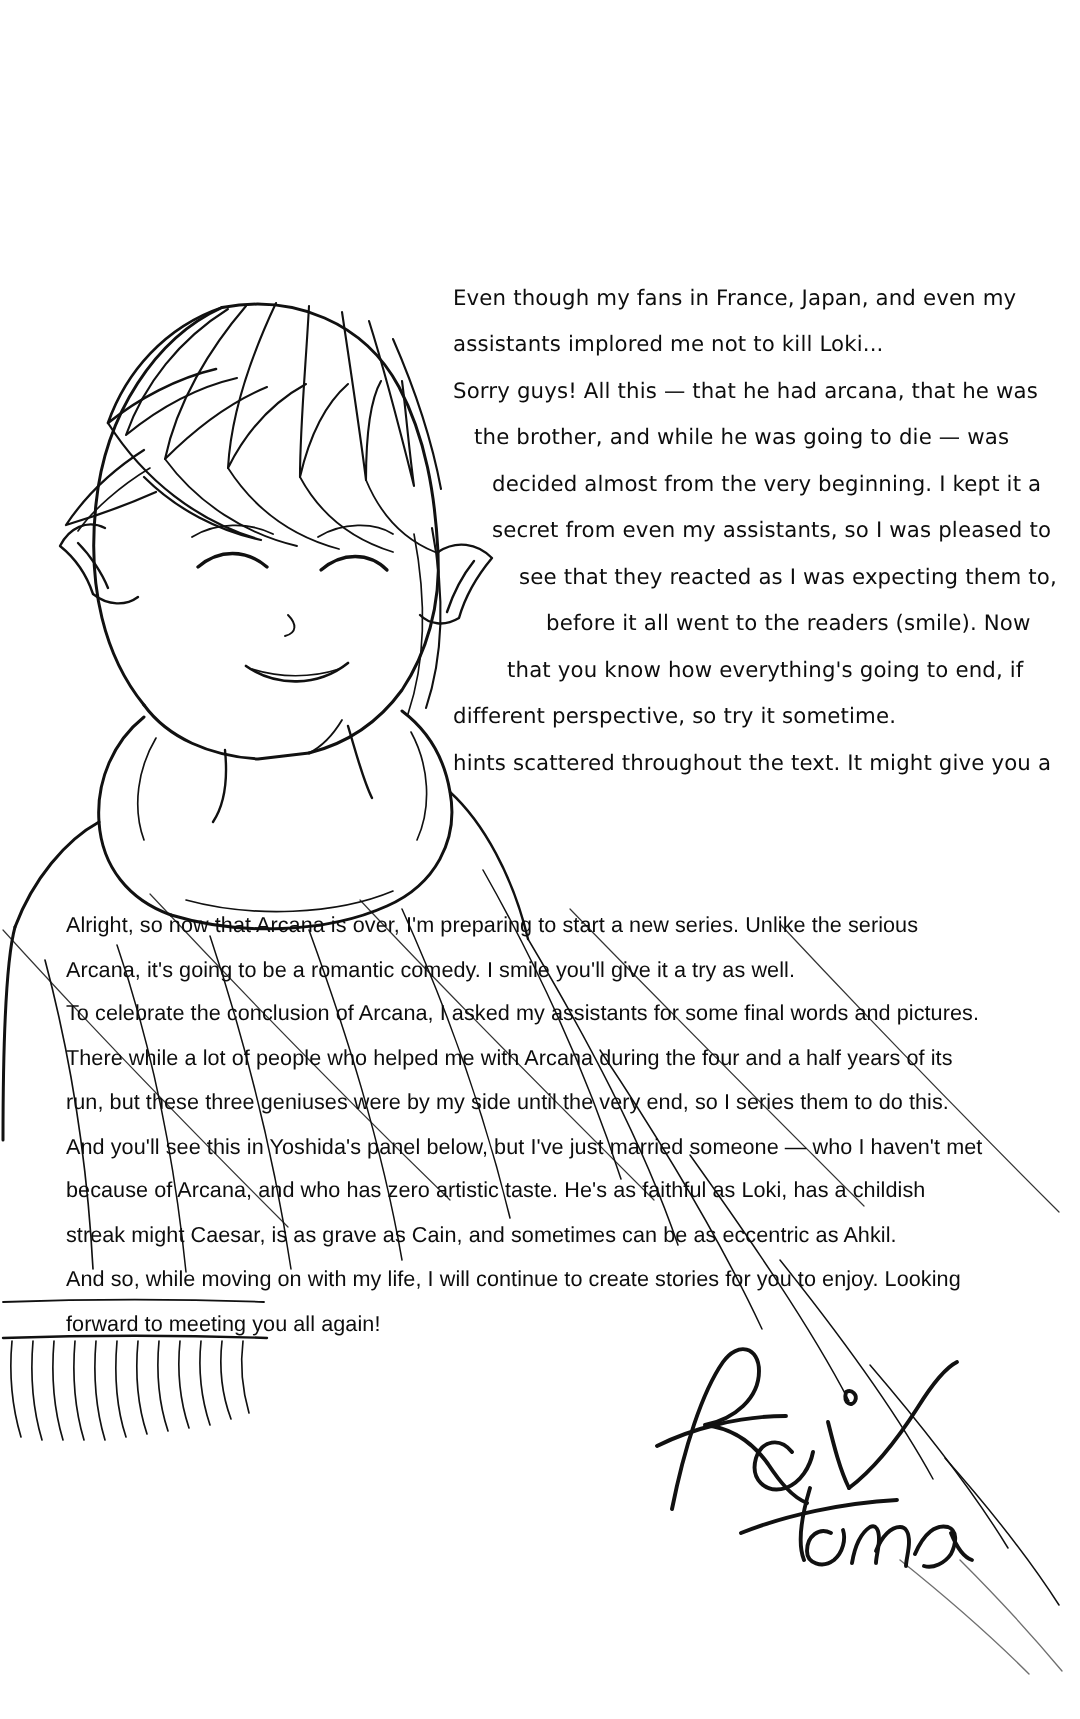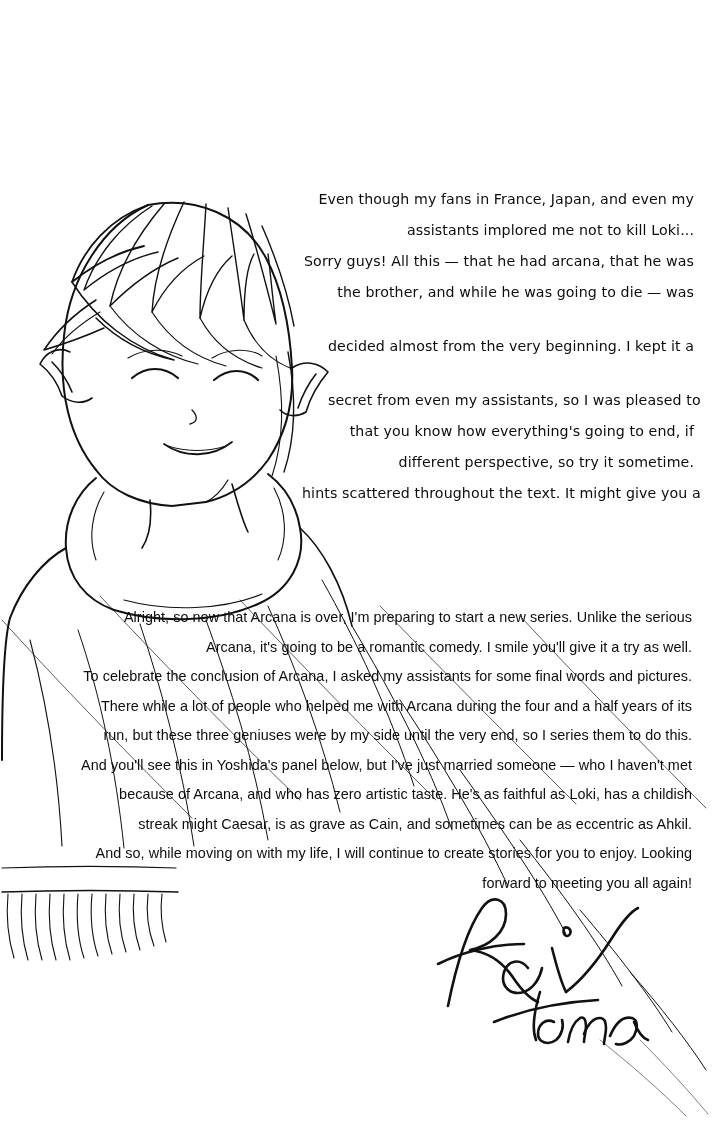--- a/index.html
+++ b/index.html
@@ -12,21 +12,20 @@
     height: 1146px;
     position: relative;
     overflow: hidden;
     font-family: "DejaVu Sans", sans-serif;
     color: #111111;
   }
   .page {
     position: absolute;
     inset: 0;
     background: #ffffff;
-    text-align: right;
   }
 
   
   .art {
     position: absolute;
     left: 0;
     top: 0;
     width: 720px;
     height: 1146px;
     pointer-events: none;
@@ -42,21 +41,21 @@
     font-size: 14.2px;
     line-height: 31px;
     letter-spacing: 0.1px;
     color: #0d0d0d;
   }
   .afterword-top .l {
     display: block;
     white-space: nowrap;
   }
   .indent1 { padding-left: 14px; }
-  .indent2 { padding-left: 26px; margin-top: 23px; }
+  .indent2 { padding-left: 26px; }
   .indent3 { padding-left: 44px; }
   .indent4 { padding-left: 62px; }
   .indent5 { padding-left: 36px; }
 
   .afterword-bottom {
     position: absolute;
     left: 44px;
     top: 603px;
     width: 648px;
     font-family: Liberation Sans, sans-serif;
@@ -189,20 +188,22 @@
     </g>
   </svg>
 
   <div class="afterword-top">
     <span class="l">Even though my fans in France, Japan, and even my</span>
     <span class="l">assistants implored me not to kill Loki...</span>
     <span class="l">Sorry guys! All this — that he had arcana, that he was</span>
     <span class="l indent1">the brother, and while he was going to die — was</span>
     <span class="l indent2">decided almost from the very beginning. I kept it a</span>
     <span class="l indent2">secret from even my assistants, so I was pleased to</span>
+    <span class="l indent3">see that they reacted as I was expecting them to,</span>
+    <span class="l indent4">before it all went to the readers (smile). Now</span>
     <span class="l indent5">that you know how everything's going to end, if</span>
     <span class="l">different perspective, so try it sometime.</span>
     <span class="l">hints scattered throughout the text. It might give you a</span>
   </div>
 
   <div class="afterword-bottom">
     <span class="l">Alright, so now that Arcana is over, I'm preparing to start a new series. Unlike the serious</span>
     <span class="l">Arcana, it's going to be a romantic comedy. I smile you'll give it a try as well.</span>
     <span class="l">To celebrate the conclusion of Arcana, I asked my assistants for some final words and pictures.</span>
     <span class="l">There while a lot of people who helped me with Arcana during the four and a half years of its</span>

